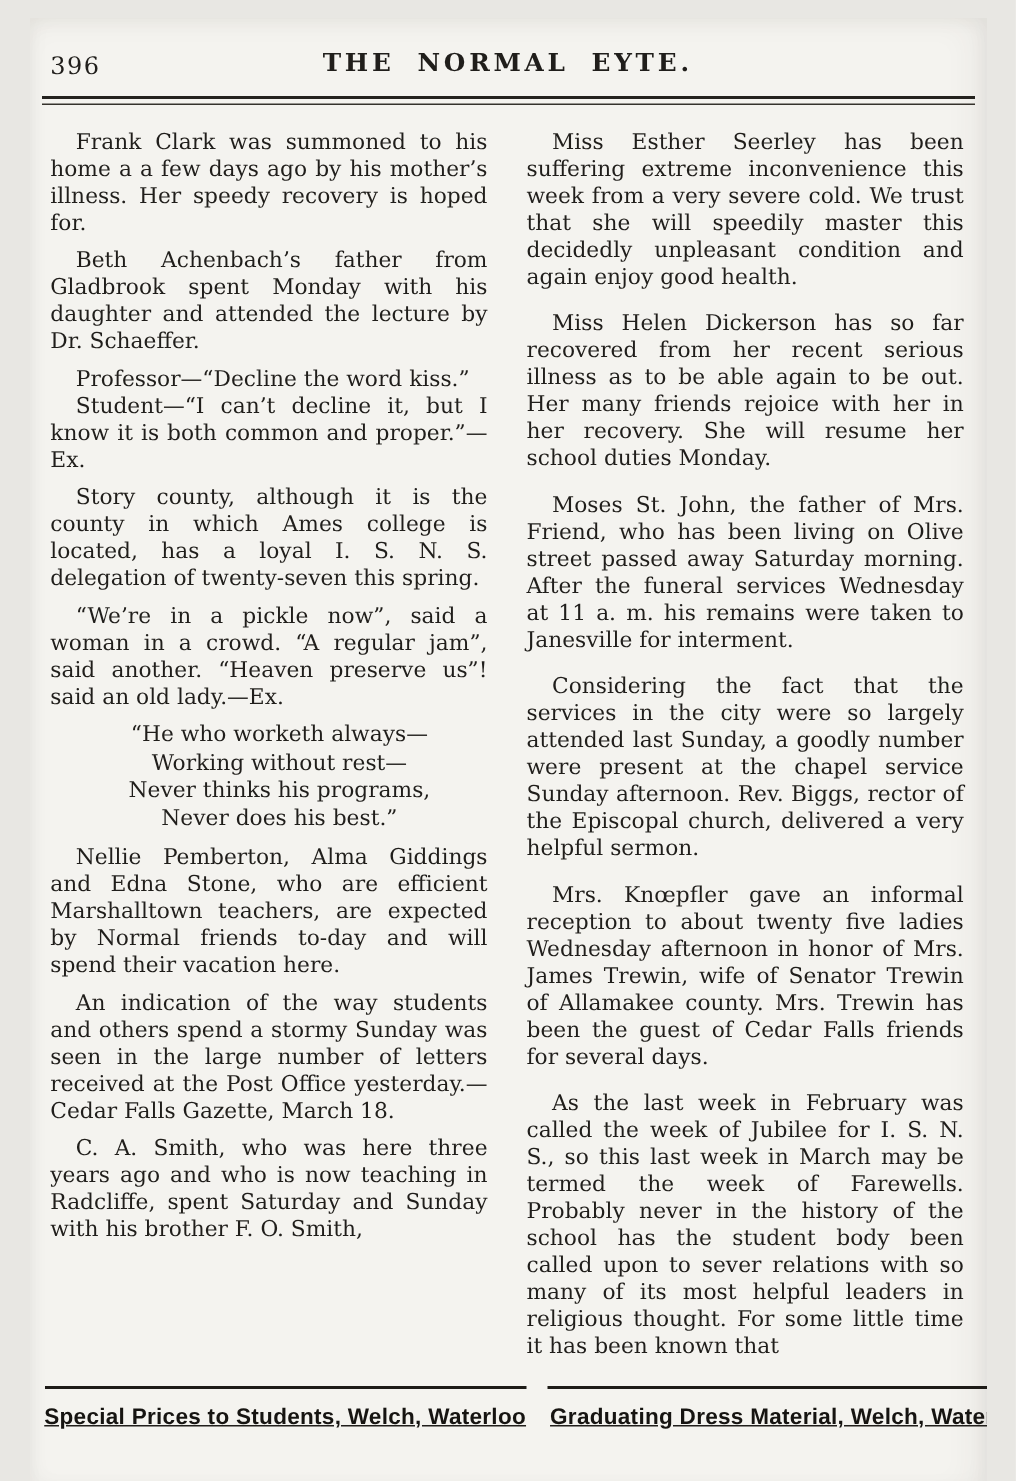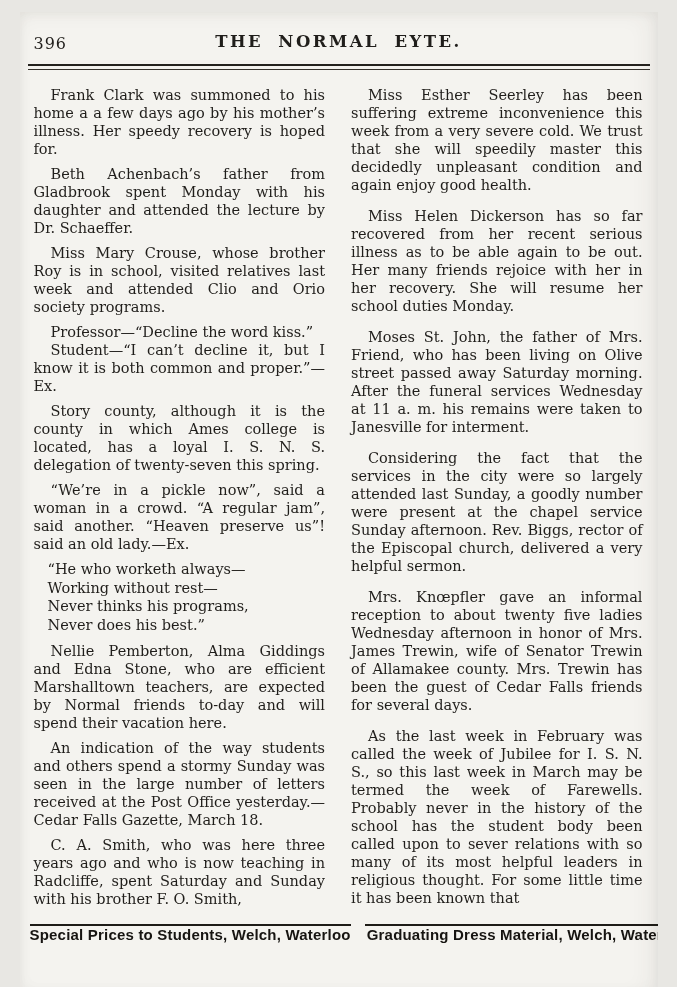--- a/index.html
+++ b/index.html
@@ -62,40 +62,41 @@
   .col p {
     margin: 0 0 7px 0;
     text-indent: 17px;
     text-align: justify;
     font-size: 14.5px;
     line-height: 18px;
   }
   .col.right p { margin-bottom: 13px; }
   .col p.tight { margin-bottom: 0; }
   .poem {
-    text-align: left;
+    text-align: center;
     margin: 4px 0 8px 14px;
     font-size: 14.5px;
     line-height: 18.5px;
   }
   
   .ads {
     position: absolute;
     left: 0;
     top: 912px;
     width: 677px;
     display: flex;
     gap: 14px;
     padding: 0 15px 0 10px;
     box-sizing: border-box;
   }
   .ad {
     flex: 1 1 0;
     border-top: 2.6px solid #1d1b17;
-    padding-top: 0;
+    padding-top: 10px;
+    text-decoration: underline;
   }
   .ad-text {
     font-family: "Liberation Sans", sans-serif;
     font-weight: bold;
     font-size: 15px;
     letter-spacing: 0.2px;
     white-space: nowrap;
     color: #161411;
   }
   .ad.right-ad .ad-text { padding-left: 2px; }
@@ -110,21 +111,20 @@
     <h1 class="paper-title">THE NORMAL EYTE.</h1>
   </header>
 
   <div class="rule-double"></div>
 
   <main class="columns">
 
     <section class="col left">
       <p>Frank Clark was summoned to his home a a few days ago by his mother’s illness.  Her speedy recovery is hoped for.</p>
       <p>Beth Achenbach’s father from Gladbrook spent Monday with his daughter and attended the lecture by Dr. Schaeffer.</p>
-      <p>Miss Mary Crouse, whose brother Roy is in school, visited relatives last week and attended Clio and Orio society programs.</p>
       <p class="tight">Professor—“Decline the word kiss.”</p>
       <p>Student—“I can’t decline it, but I know it is both common and proper.”—Ex.</p>
       <p>Story county, although it is the county in which Ames college is located, has a loyal I. S. N. S. delegation of twenty-seven this spring.</p>
       <p>“We’re in a pickle now”, said a woman in a crowd.  “A regular jam”, said another. “Heaven preserve us”! said an old lady.—Ex.</p>
       <div class="poem">
         <div>“He who worketh always—</div>
         <div>Working without rest—</div>
         <div>Never thinks his programs,</div>
         <div>Never does his best.”</div>
       </div>

